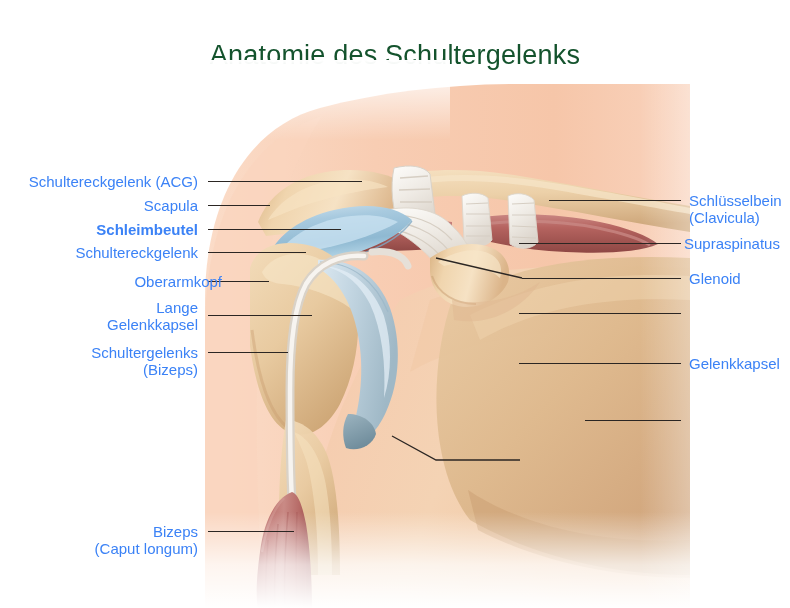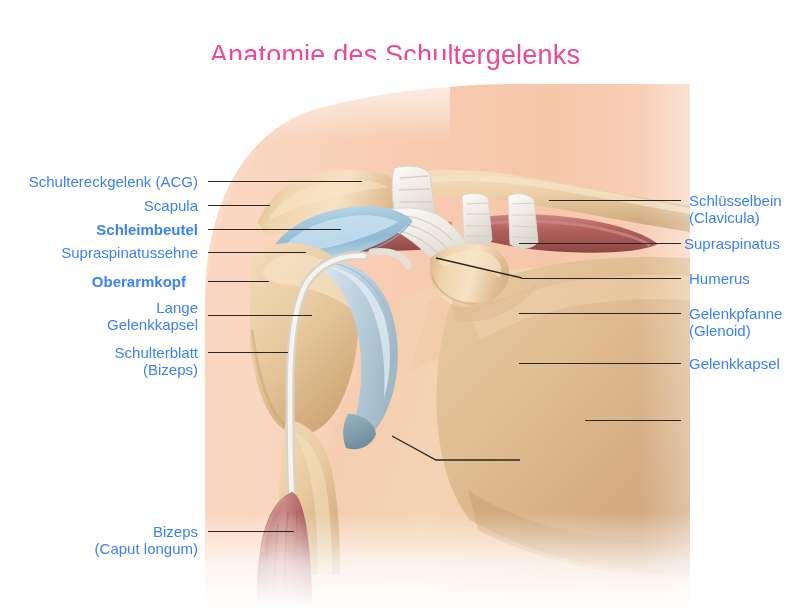--- a/index.html
+++ b/index.html
@@ -17,21 +17,21 @@
     background: #ffffff;
     overflow: hidden;
   }
   #title {
     position: absolute;
     top: 40px;
     left: 0;
     width: 790px;
     text-align: center;
     font-size: 27px;
-    color: #ec4899;
+    color: #14532d;
     letter-spacing: 0.2px;
     font-weight: 400;
   }
   .figure {
     position: absolute;
     left: 0;
     top: 0;
     width: 790px;
     height: 608px;
   }
@@ -356,58 +356,54 @@
 
   <div class="label left" style="right:592px; top:197px;">
     <span class="ln">Scapula</span>
   </div>
 
   <div class="label left" style="right:592px; top:221px;font-weight:bold;">
     <span class="ln">Schleimbeutel</span>
   </div>
 
   <div class="label left" style="right:592px; top:244px;">
-    <span class="ln">Supraspinatussehne</span>
-  </div>
-
-  <div class="label left" style="right:604px; top:273px;font-weight:bold;">
+    <span class="ln">Schultereckgelenk</span>
+  </div>
+
+  <div class="label left" style="right:568px; top:273px;">
     <span class="ln">Oberarmkopf</span>
   </div>
 
   <div class="label left" style="right:592px; top:299px;">
     <span class="ln">Lange</span>
     <span class="ln">Gelenkkapsel</span>
   </div>
 
   <div class="label left" style="right:592px; top:344px;">
-    <span class="ln">Schulterblatt</span>
+    <span class="ln">Schultergelenks</span>
     <span class="ln">(Bizeps)</span>
   </div>
 
   <div class="label right" style="left:689px; top:192px;">
     <span class="ln">Schlüsselbein</span>
     <span class="ln">(Clavicula)</span>
   </div>
 
   <div class="label left" style="right:592px; top:523px;">
     <span class="ln">Bizeps</span>
     <span class="ln">(Caput longum)</span>
   </div>
 
   <div class="label right" style="left:684px; top:235px;">
     <span class="ln">Supraspinatus</span>
   </div>
 
   <div class="label right" style="left:689px; top:270px;">
-    <span class="ln">Humerus</span>
-  </div>
-
-  <div class="label right" style="left:689px; top:305px;">
-    <span class="ln">Gelenkpfanne</span>
-    <span class="ln">(Glenoid)</span>
-  </div>
+    <span class="ln">Glenoid</span>
+  </div>
+
 
   <div class="label right" style="left:689px; top:355px;">
     <span class="ln">Gelenkkapsel</span>
   </div>
 
 
 </div>
 
 </body></html>

